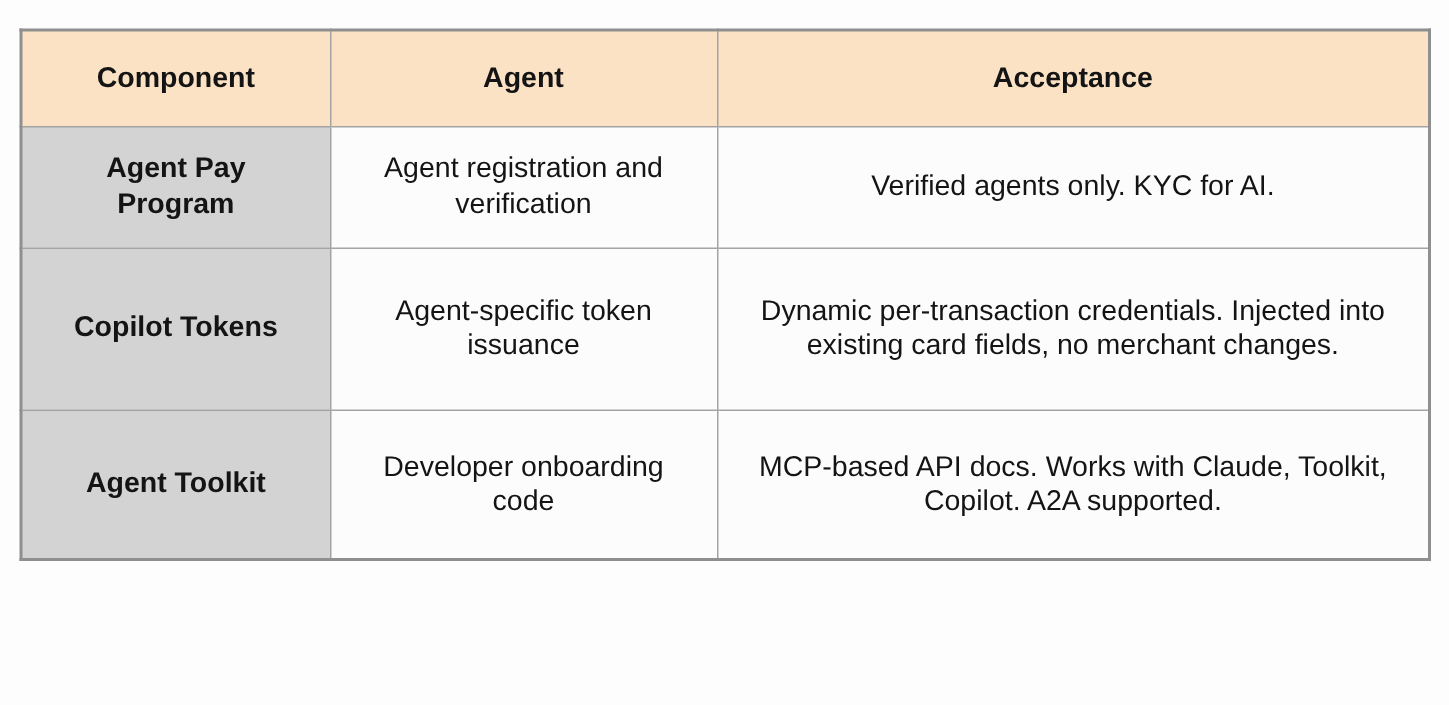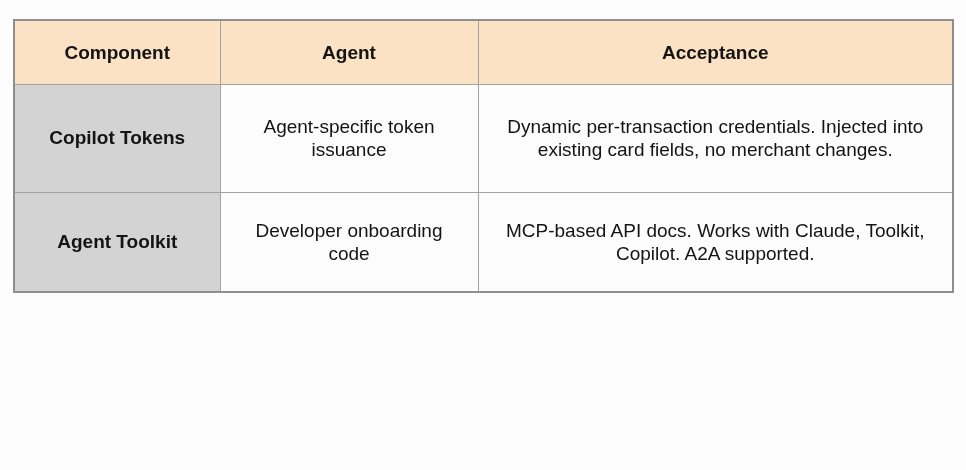--- a/index.html
+++ b/index.html
@@ -65,20 +65,25 @@
       <col style="width:475px">
     </colgroup>
     <thead>
       <tr class="r-header">
         <th class="header-cell">Component</th>
         <th class="header-cell">Agent</th>
         <th class="header-cell">Acceptance</th>
       </tr>
     </thead>
     <tbody>
+      <tr class="r-0">
+        <td class="component-cell">Agent Pay Program</td>
+        <td class="role-cell">Agent registration and verification</td>
+        <td class="description-cell">Verified agents only. KYC for AI.</td>
+      </tr>
       <tr class="r-1">
         <td class="component-cell">Copilot Tokens</td>
         <td class="role-cell">Agent-specific token issuance</td>
         <td class="description-cell">Dynamic per-transaction credentials. Injected into existing card fields, no merchant changes.</td>
       </tr>
       <tr class="r-3">
         <td class="component-cell">Agent Toolkit</td>
         <td class="role-cell">Developer onboarding code</td>
         <td class="description-cell">MCP-based API docs. Works with Claude, Toolkit, Copilot. A2A supported.</td>
       </tr>

